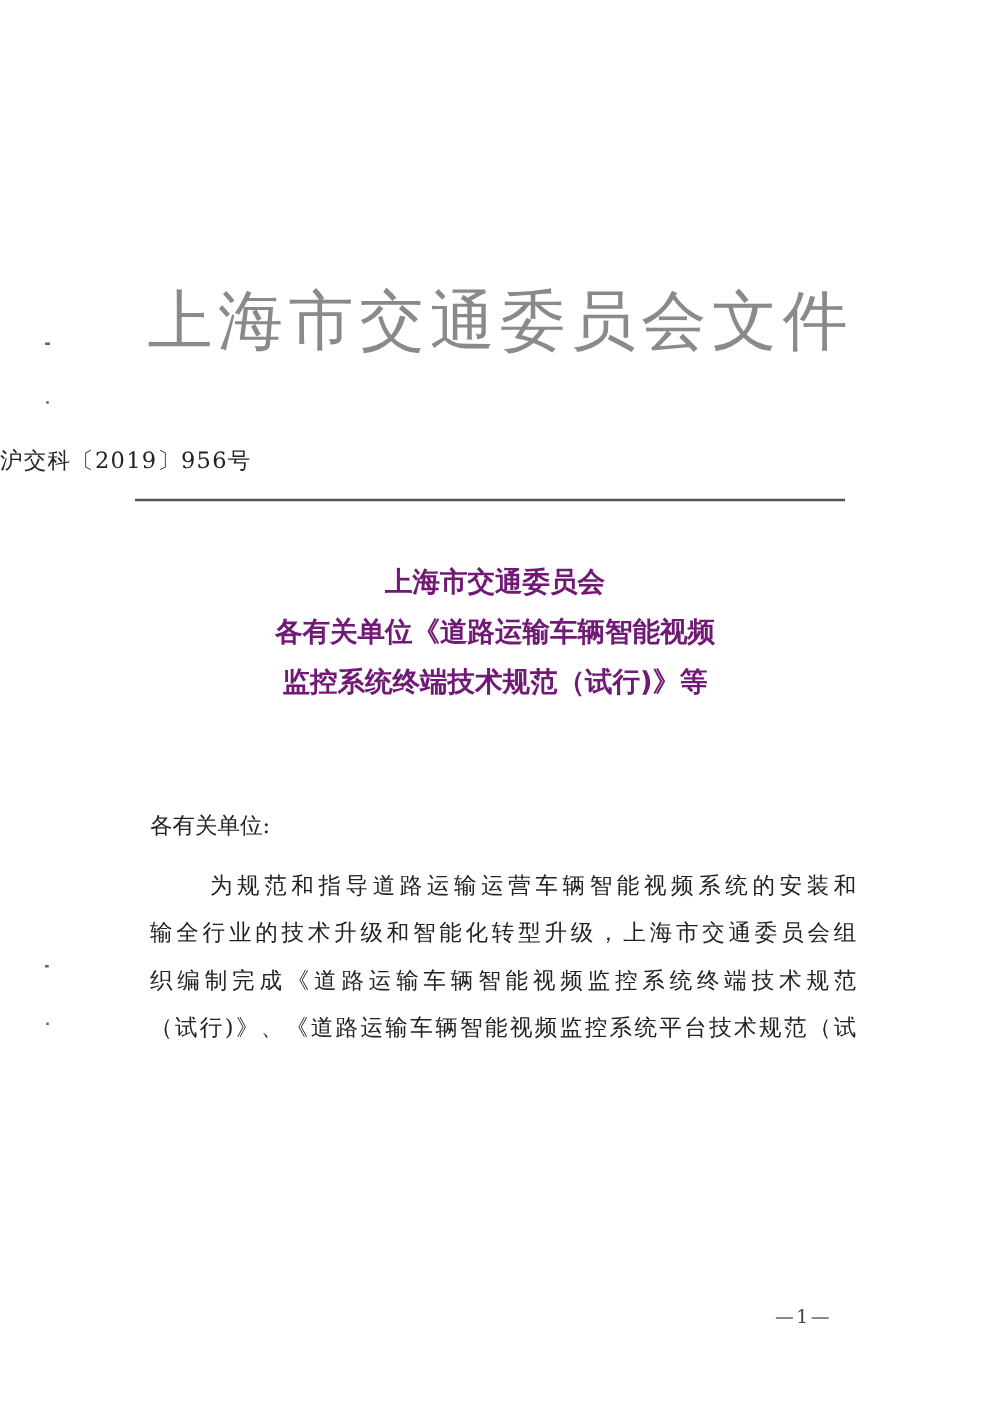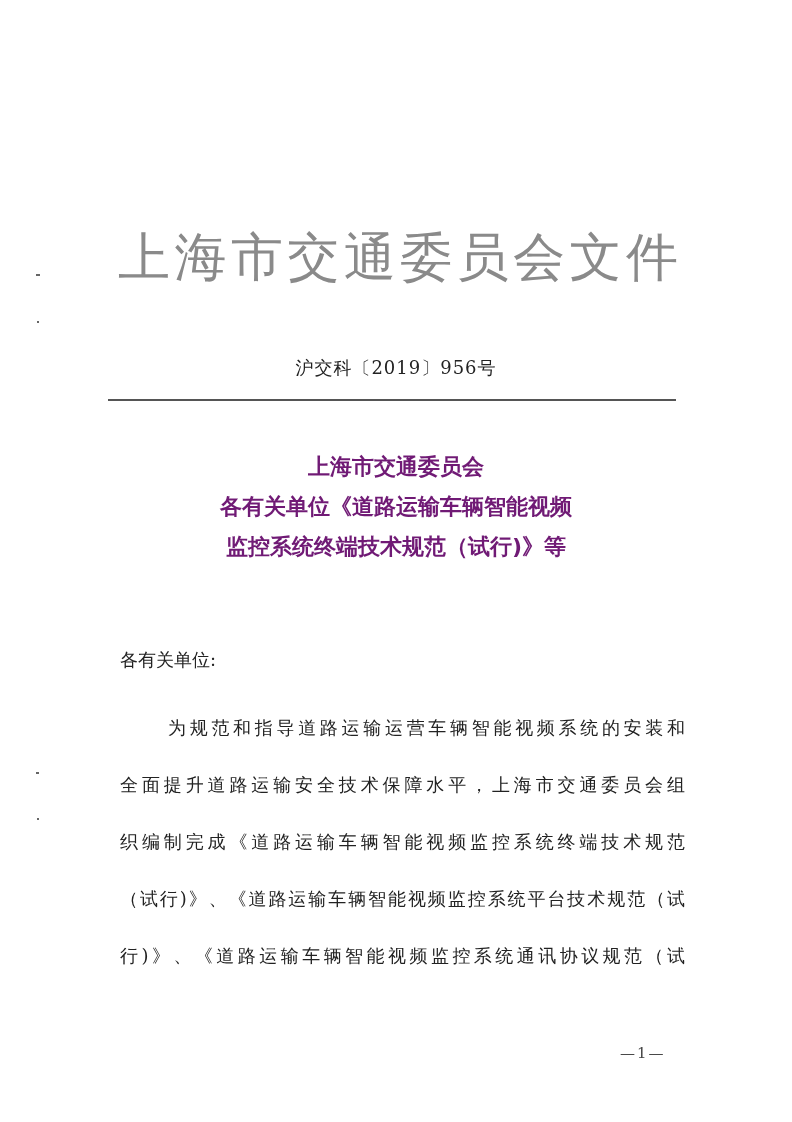--- a/index.html
+++ b/index.html
@@ -37,21 +37,20 @@
       font-size: 52px;
       color: #8a8a8a;
       line-height: 1;
       letter-spacing: 0;
     }
     .doc-number {
       position: absolute;
       left: 0;
       width: 792px;
       top: 356px;
-      text-align: center;
       font-size: 18px;
       color: #222;
       letter-spacing: 1px;
     }
     .rule {
       position: absolute;
       left: 108px;
       top: 399px;
       width: 568px;
       height: 2px;
@@ -84,21 +83,20 @@
       width: 565px;
       font-size: 18px;
       line-height: 38px;
       color: #222;
     }
     .body-text .line {
       height: 38px;
       white-space: nowrap;
       text-align: justify;
       text-align-last: justify;
-      margin-top: 19px;
     }
     .body-text .indent { padding-left: 48px; }
     .page-number {
       position: absolute;
       left: 620px;
       top: 1044px;
       font-size: 15px;
       color: #444;
       letter-spacing: 2px;
     }
@@ -132,24 +130,23 @@
   <div class="title">
     <div>上海市交通委员会</div>
     <div>各有关单位《道路运输车辆智能视频</div>
     <div>监控系统终端技术规范（试行)》等</div>
   </div>
 
   <div class="salutation">各有关单位:</div>
 
   <div class="body-text">
     <div class="line indent">为规范和指导道路运输运营车辆智能视频系统的安装和</div>
-    <div class="line">全面提升道路运输安全技术保障水平，上海市交通委员会组</div>
+    <div class="line">输全行业的技术升级和智能化转型升级，上海市交通委员会组</div>
     <div class="line">织编制完成《道路运输车辆智能视频监控系统终端技术规范</div>
     <div class="line">（试行)》、《道路运输车辆智能视频监控系统平台技术规范（试</div>
-    <div class="line">行)》、《道路运输车辆智能视频监控系统通讯协议规范（试</div>
   </div>
 
   <div class="page-number">—1—</div>
 
   <div class="scan-dot" style="left:36px;top:274px;width:4px;height:2px;"></div>
   <div class="scan-dot" style="left:37px;top:321px;width:2px;height:2px;"></div>
   <div class="scan-dot" style="left:36px;top:772px;width:3px;height:2px;"></div>
   <div class="scan-dot" style="left:37px;top:818px;width:2px;height:2px;"></div>
 </div>
 

